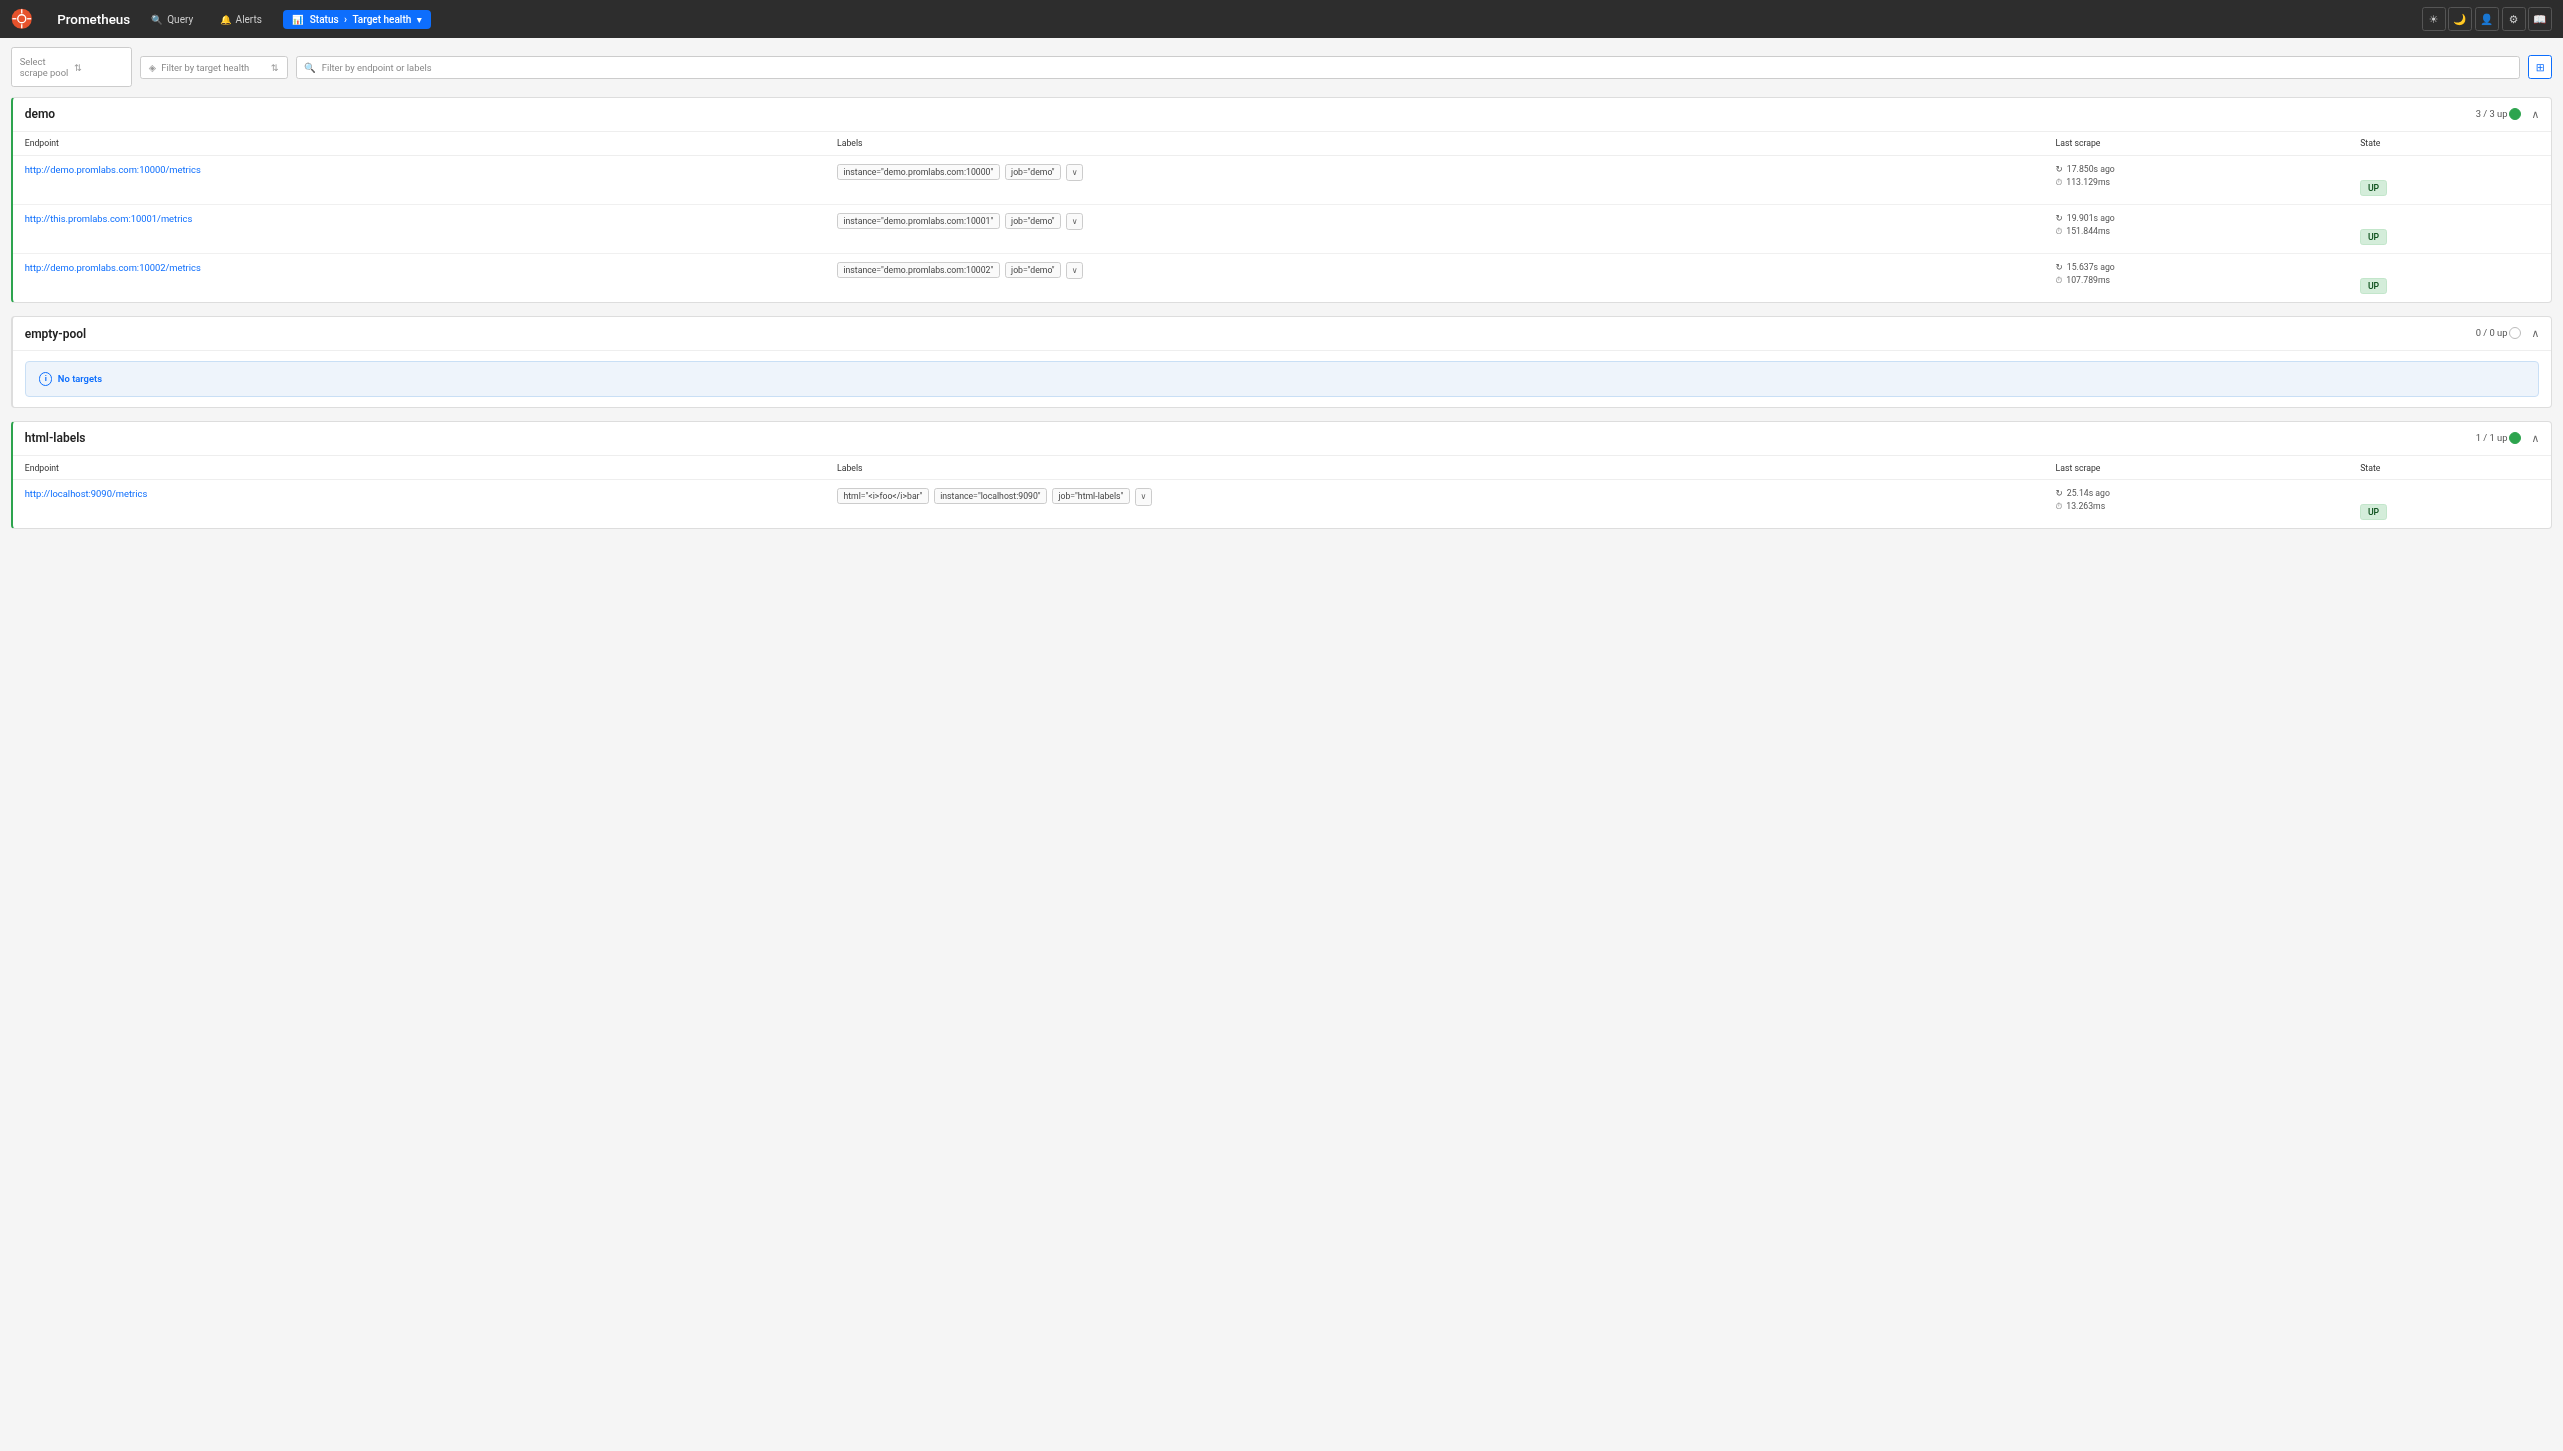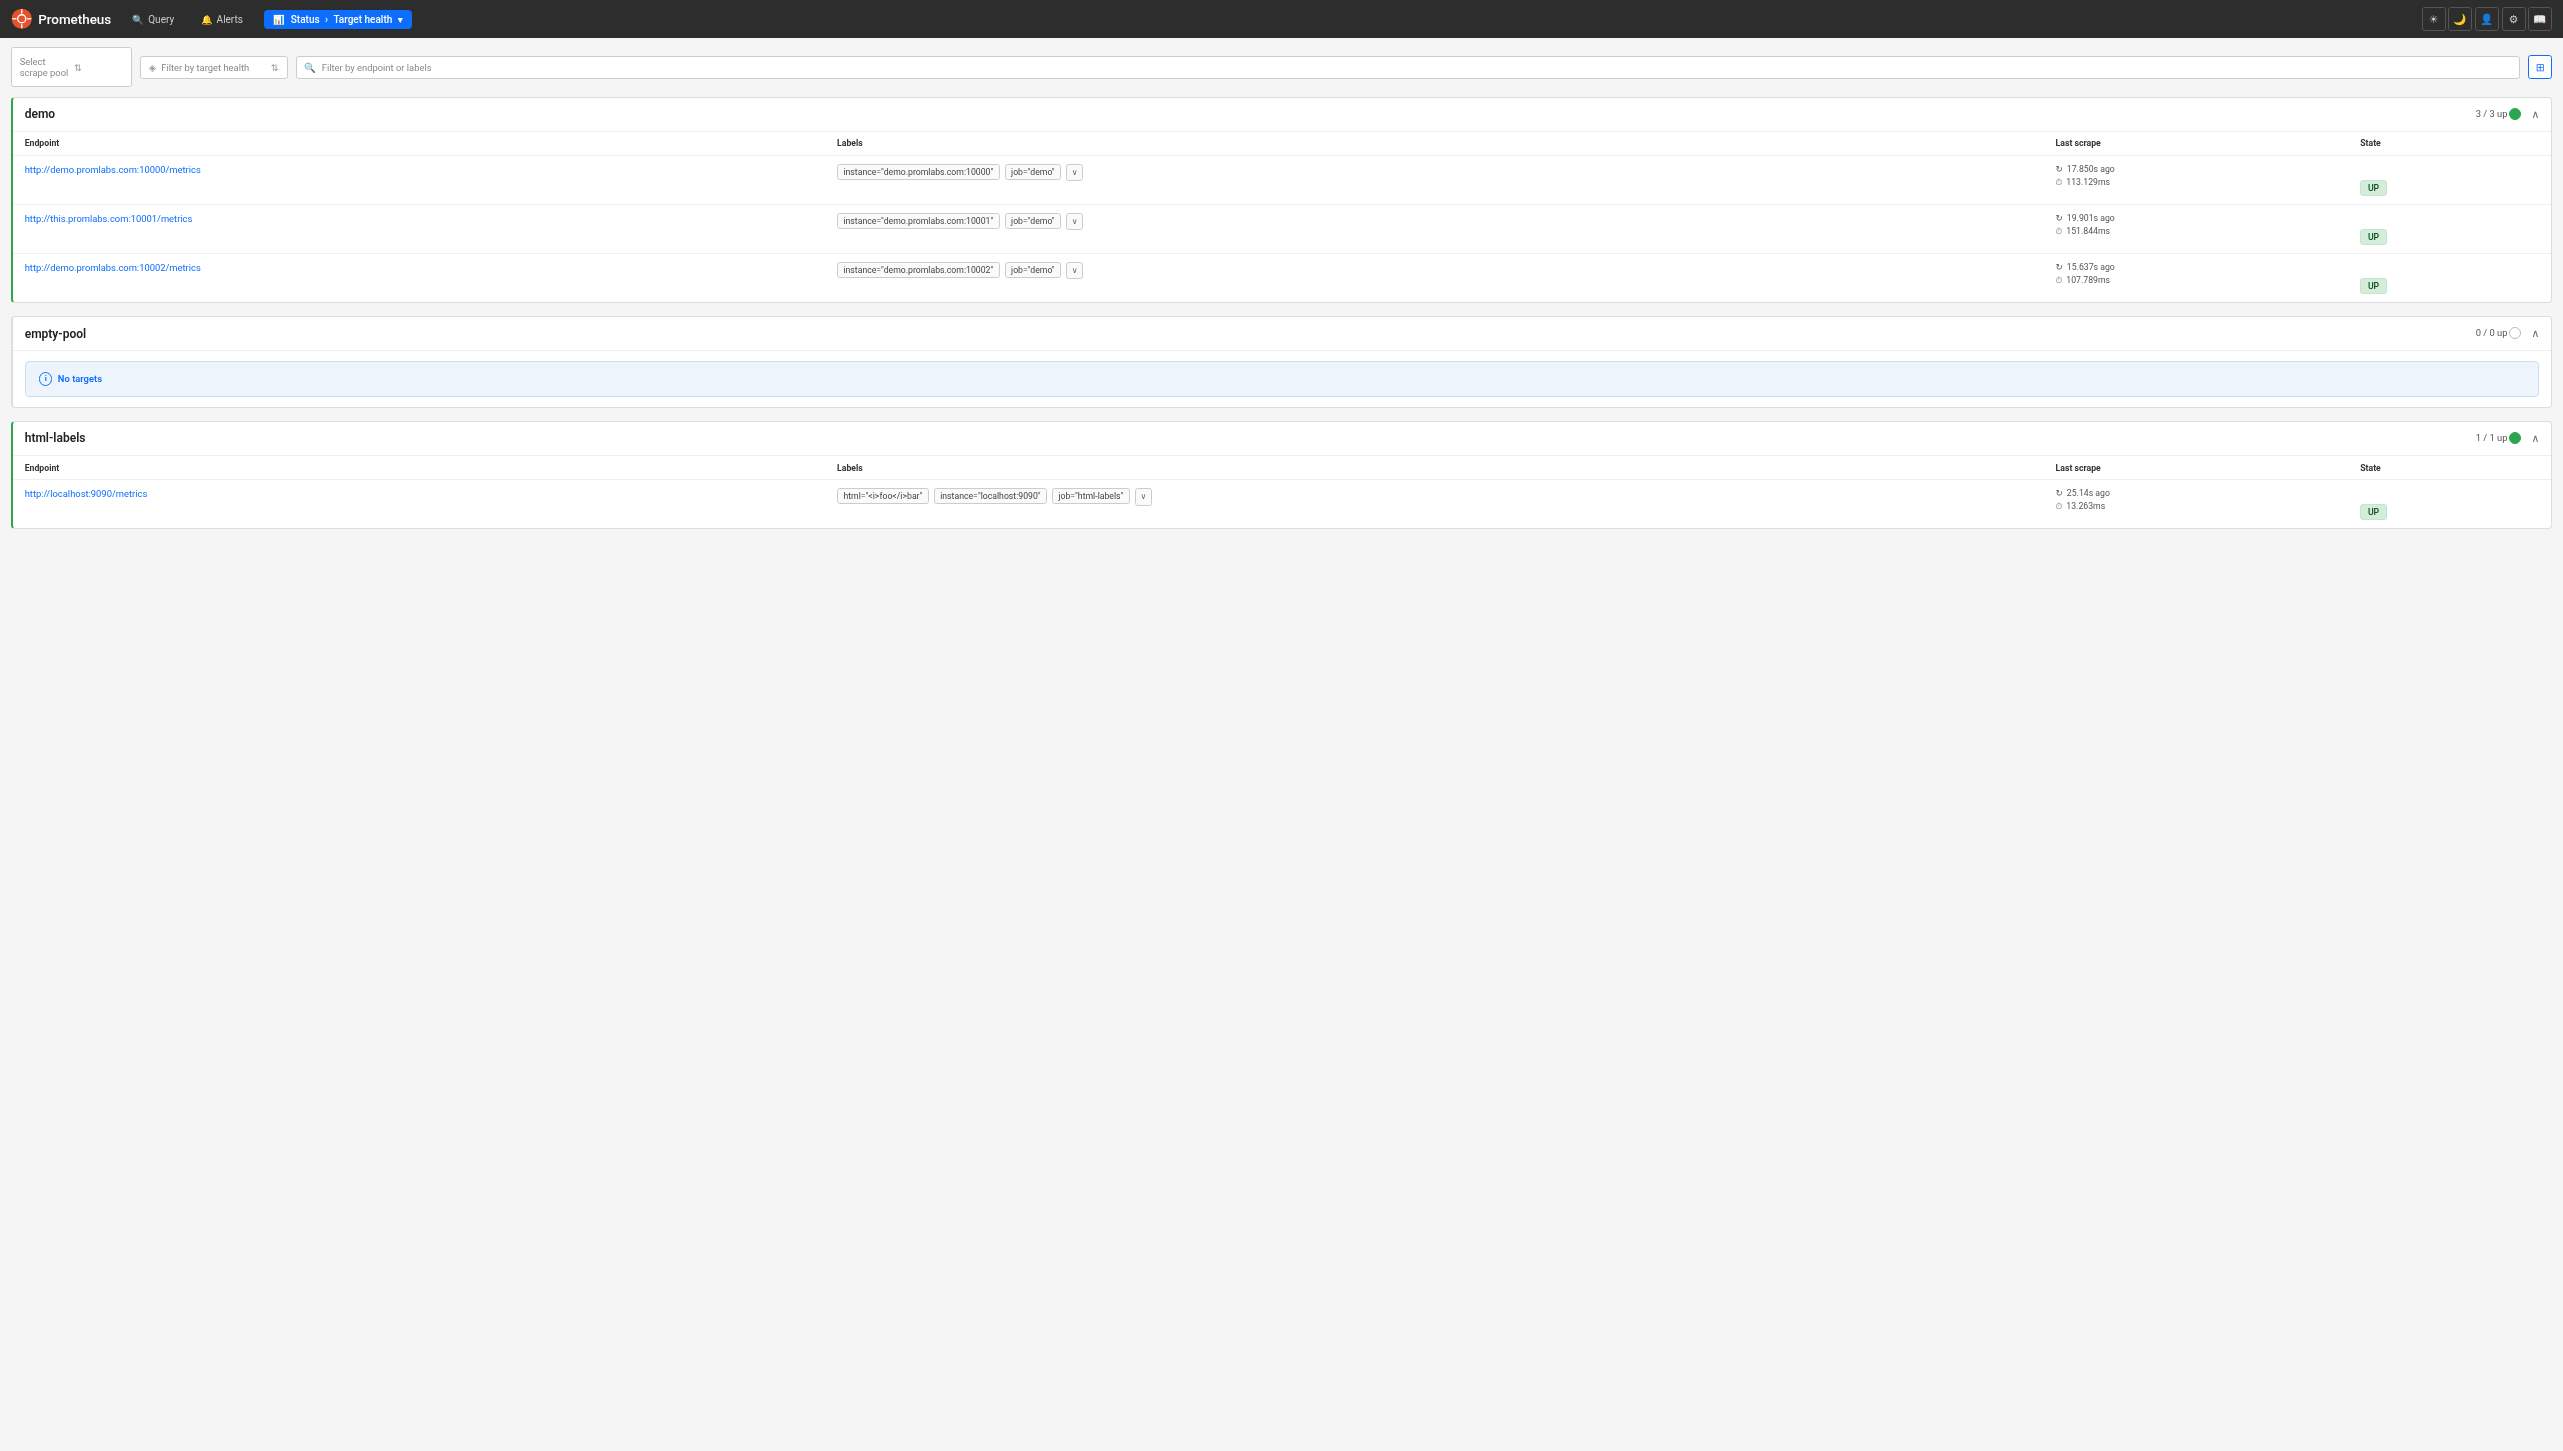--- a/index.html
+++ b/index.html
@@ -10,21 +10,21 @@
       background: #2d2d2d;
       display: flex;
       align-items: center;
       padding: 0 10.7px;
       height: 38px;
       gap: 16px;
     }
     .navbar-brand {
       display: flex;
       align-items: center;
-      gap: 6px;
+      gap: 25px;
       color: #fff;
       font-size: 13.4px;
       font-weight: 500;
     }
     .brand-icon {
       width: 21.5px;
       height: 21.5px;
     }
     .nav-item {
       color: #ccc;
@@ -187,21 +187,21 @@
 
     
     .pool-table {
       width: 100%;
       border-collapse: collapse;
     }
     .pool-table th {
       text-align: left;
       padding: 6.7px 12px;
       font-size: 8.7px;
-      font-weight: 700;
+      font-weight: 400;
       color: #333;
       border-bottom: 0.7px solid #eee;
       background: #fff;
     }
     .pool-table td {
       padding: 8px 12px;
       border-bottom: 0.7px solid #f0f0f0;
       vertical-align: top;
     }
     .pool-table tr:last-child td {

